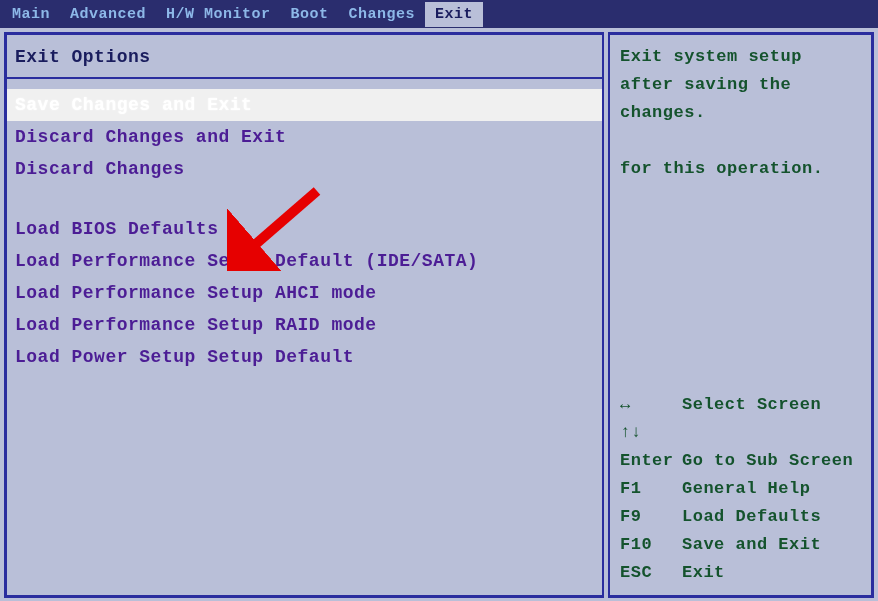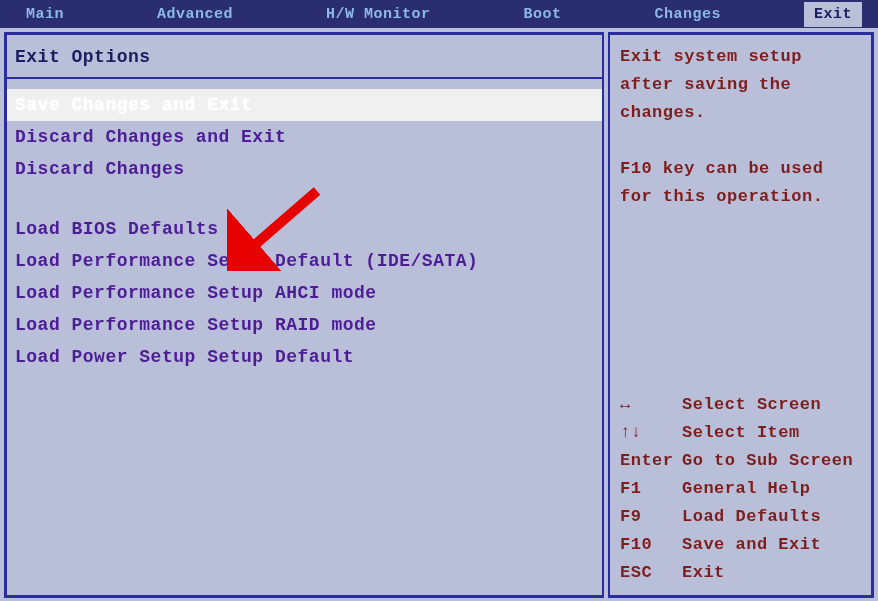--- a/index.html
+++ b/index.html
@@ -16,22 +16,21 @@
       font-weight: bold;
       letter-spacing: 0.5px;
     }
     .tabs {
       display: flex;
       height: 28px;
       background: #2a2d6e;
       color: #8db8e8;
       font-size: 15px;
       align-items: center;
-      padding: 0 16px;
-      justify-content: space-between;
+      padding: 0 2px;
     }
     .tab {
       padding: 4px 10px;
       cursor: pointer;
     }
     .tab.selected {
       background: #b9bfd8;
       color: #1a1d5e;
     }
     .main-area {
@@ -45,21 +44,21 @@
       margin: 4px 2px 4px 4px;
       padding: 8px 0;
       position: relative;
     }
     .right-panel {
       flex: 1;
       border: 3px solid #2a2d9e;
       border-left: 2px solid #2a2d9e;
       margin: 4px 4px 4px 2px;
       padding: 8px 10px;
-      color: #7f1d1d;
+      color: #14532d;
       font-size: 17px;
       line-height: 28px;
       display: flex;
       flex-direction: column;
     }
     .section-title {
       color: #1a1d5e;
       font-size: 18px;
       padding: 4px 8px 10px 8px;
     }
@@ -145,32 +144,30 @@
       <line x1="90" y1="10" x2="15" y2="75" stroke="#e60000" stroke-width="10" marker-end="url(#arrowhead)"></line>
     </svg>
   </div>
 
   <div class="right-panel">
     <div class="help-text">
       <div>Exit system setup</div>
       <div>after saving the</div>
       <div>changes.</div>
       <div style="height:28px"></div>
-      <div>F10 key can be used</div>
       <div>for this operation.</div>
     </div>
 
     <div class="nav-help">
       <div class="nav-row">
         <span class="nav-key">↔</span>
         <span class="nav-desc">Select Screen</span>
       </div>
       <div class="nav-row">
         <span class="nav-key">↑↓</span>
-        <span class="nav-desc">Select Item</span>
       </div>
       <div class="nav-row">
         <span class="nav-key">Enter</span>
         <span class="nav-desc">Go to Sub Screen</span>
       </div>
       <div class="nav-row">
         <span class="nav-key">F1</span>
         <span class="nav-desc">General Help</span>
       </div>
       <div class="nav-row">

